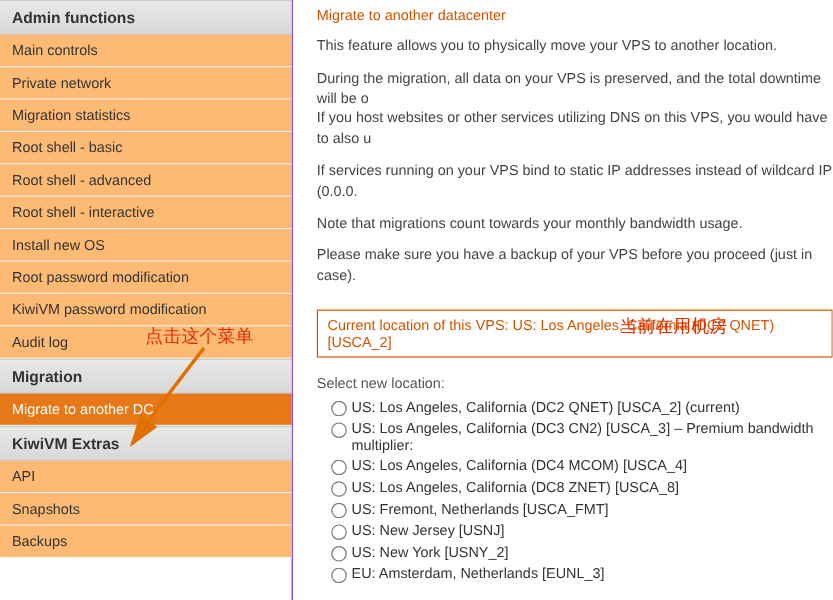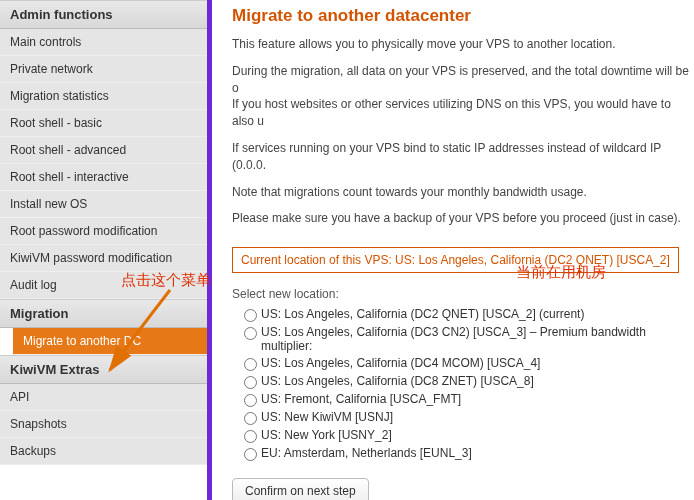--- a/index.html
+++ b/index.html
@@ -1,23 +1,23 @@
 <!DOCTYPE html>
 <html><head>
   <meta charset="utf-8">
   <style>
     * { margin: 0; padding: 0; box-sizing: border-box; }
     body { font-family: Verdana, Arial, sans-serif; font-size: 12px; background: #fff; width: 694px; height: 500px; overflow: hidden; }
     .container { display: flex; height: 100%; }
-    .sidebar { width: 212px; flex-shrink: 0; border-right: 5px solid #6d28d9; }
+    .sidebar { width: 244px; flex-shrink: 0; border-right: 1px solid #6d28d9; }
     .sidebar-section-header { background: linear-gradient(#e8e8e8, #d8d8d8); border-top: 1px solid #ccc; border-bottom: 1px solid #bbb; padding: 6px 10px; font-weight: bold; font-size: 13px; color: #333; }
-    .sidebar-item { display: block; padding: 6px 10px; font-size: 12px; color: #333; border-bottom: 1px solid #eee; cursor: pointer; background: #e5e5e5; }
-    .sidebar-item.active { background: #e67817; color: #fff; margin-left: 13px; }
+    .sidebar-item { display: block; padding: 6px 10px; font-size: 12px; color: #333; border-bottom: 1px solid #eee; cursor: pointer; background: #fdba74; }
+    .sidebar-item.active { background: #e67817; color: #fff; }
     .main { flex: 1; padding: 6px 0 10px 20px; overflow: hidden; position: relative; }
-    .page-title { color: #d35400; font-size: 17px; font-weight: bold; margin-bottom: 10px; }
+    .page-title { color: #d35400; font-size: 12px; font-weight: normal; margin-bottom: 10px; }
     .desc { color: #444; margin-bottom: 10px; line-height: 1.4; }
     .current-location-box { border: 1px solid #d35400; padding: 5px 8px; color: #d35400; margin: 10px 0 4px 0; display: inline-block; font-size: 12px; }
     .select-label { color: #555; margin: 10px 0 6px 0; }
     .radio-group { margin-left: 12px; }
     .radio-item { display: flex; align-items: flex-start; gap: 4px; margin-bottom: 3px; color: #333; }
     .radio-item input { margin-top: 2px; }
     .confirm-btn { margin-top: 14px; padding: 5px 12px; font-size: 12px; border: 1px solid #bbb; border-radius: 4px; background: linear-gradient(#fff, #eee); cursor: pointer; color: #333; }
     .annotation { position: absolute; color: #e03000; font-size: 15px; font-weight: 500; pointer-events: none; font-family: "Microsoft YaHei", sans-serif; }
     .ann1 { left: 121px; top: 271px; text-align: center; }
     .ann2 { left: 516px; top: 263px; }
@@ -69,25 +69,25 @@
         <label class="radio-item">
           <input type="radio" name="loc" style="">
           <span>US: Los Angeles, California (DC4 MCOM) [USCA_4]</span>
         </label>
         <label class="radio-item">
           <input type="radio" name="loc" style="">
           <span>US: Los Angeles, California (DC8 ZNET) [USCA_8]</span>
         </label>
         <label class="radio-item">
           <input type="radio" name="loc" style="">
-          <span>US: Fremont, California [USCA_FMT]</span>
+          <span>US: Fremont, Netherlands [USCA_FMT]</span>
         </label>
         <label class="radio-item">
           <input type="radio" name="loc" style="">
-          <span>US: New KiwiVM [USNJ]</span>
+          <span>US: New Jersey [USNJ]</span>
         </label>
         <label class="radio-item">
           <input type="radio" name="loc" style="">
           <span>US: New York [USNY_2]</span>
         </label>
         <label class="radio-item">
           <input type="radio" name="loc" style="">
           <span>EU: Amsterdam, Netherlands [EUNL_3]</span>
         </label>
       </div>

